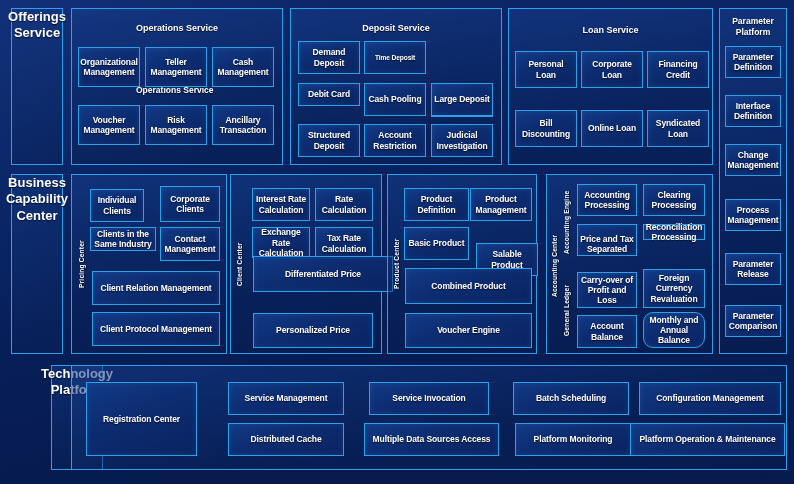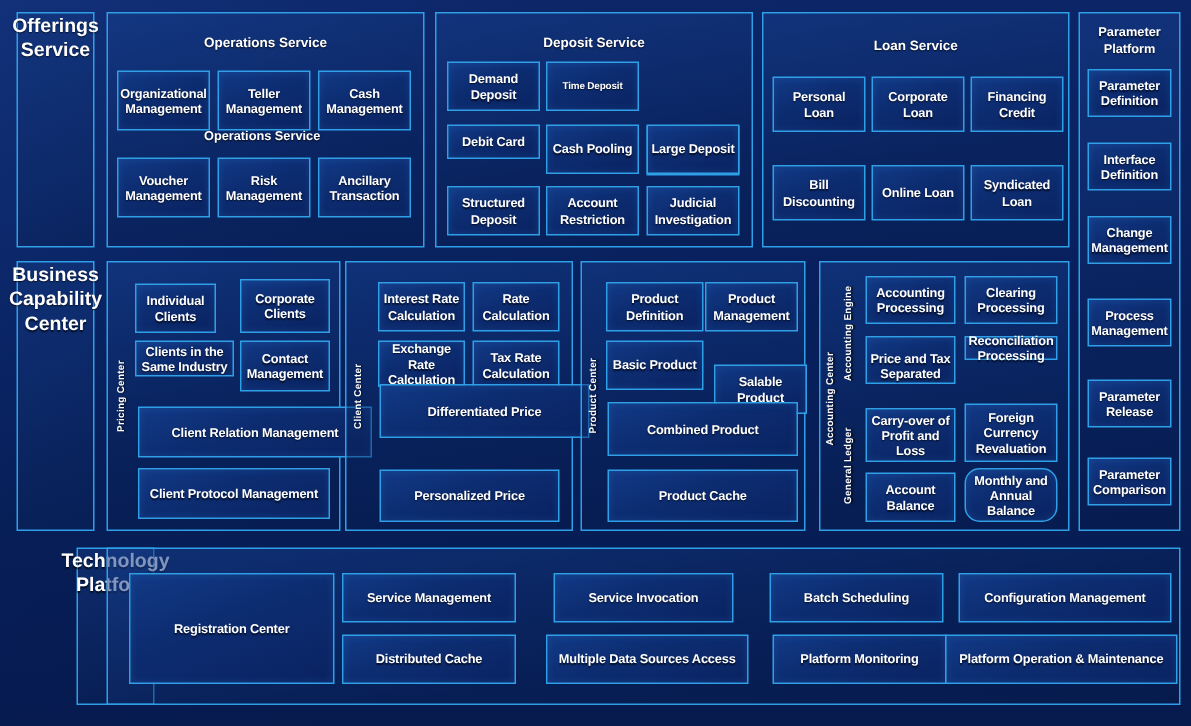--- a/index.html
+++ b/index.html
@@ -215,21 +215,21 @@
   <span>Corporate Clients</span>
   </div>
 
 <div class="leaf" style="left:90px;top:227px;width:66px;height:24px;">
   <span>Clients in the Same Industry</span>
   </div>
 <div class="leaf" style="left:160px;top:227px;width:60px;height:34px;">
   <span>Contact Management</span>
   </div>
 
-<div class="leaf" style="left:92px;top:271px;width:156px;height:34px;">
+<div class="leaf" style="left:92px;top:271px;width:128px;height:34px;">
   <span>Client Relation Management</span>
   </div>
 <div class="leaf" style="left:92px;top:312px;width:128px;height:34px;">
   <span>Client Protocol Management</span>
   </div>
 
 <div class="panel" style="left:230px;top:174px;width:152px;height:180px;"></div>
 <div class="vlabel" style="left:234px;top:214px;width:10px;height:100px;">Client Center</div>
 
 <div class="leaf" style="left:252px;top:188px;width:58px;height:33px;">
@@ -267,21 +267,21 @@
   <span>Basic Product</span>
   </div>
 <div class="leaf" style="left:476px;top:227px;width:62px;height:33px;margin-top:16px;">
   <span>Salable Product</span>
   </div>
 
 <div class="leaf" style="left:405px;top:268px;width:127px;height:36px;">
   <span>Combined Product</span>
   </div>
 <div class="leaf" style="left:405px;top:313px;width:127px;height:35px;">
-  <span>Product Cache</span>
+  <span>Voucher Engine</span>
   </div>
 
 <div class="panel" style="left:546px;top:174px;width:167px;height:180px;"></div>
 <div class="vlabel" style="left:549px;top:224px;width:10px;height:84px;">Accounting Center</div>
 <div class="vlabel" style="left:561px;top:182px;width:10px;height:80px;">Accounting Engine</div>
 <div class="vlabel" style="left:561px;top:272px;width:10px;height:76px;">General  Ledger</div>
 
 <div class="leaf" style="left:577px;top:184px;width:60px;height:32px;">
   <span>Accounting Processing</span>
   </div>
@@ -305,21 +305,21 @@
 
 <div class="leaf" style="left:577px;top:315px;width:60px;height:33px;">
   <span>Account Balance</span>
   </div>
 <div class="leaf" style="left:643px;top:312px;width:62px;height:36px;border-radius:10px;">
   <span>Monthly and Annual Balance</span>
   </div>
 
 <div class="panel" style="left:71px;top:365px;width:716px;height:105px;"></div>
 
-<div class="leaf" style="left:86px;top:382px;width:137px;height:74px;">
+<div class="leaf" style="left:86px;top:382px;width:111px;height:74px;">
   <span>Registration Center</span>
   </div>
 
 <div class="leaf" style="left:228px;top:382px;width:116px;height:33px;">
   <span>Service Management</span>
   </div>
 <div class="leaf" style="left:228px;top:423px;width:116px;height:33px;">
   <span>Distributed Cache</span>
   </div>
 

